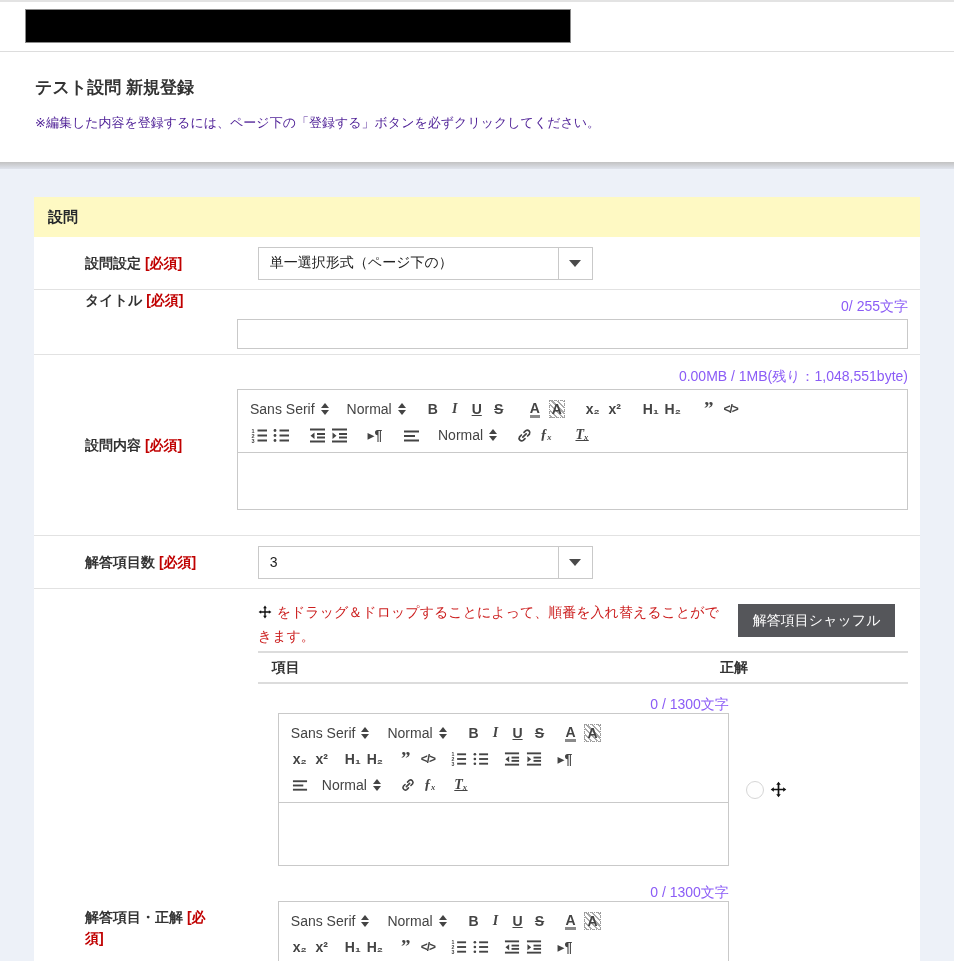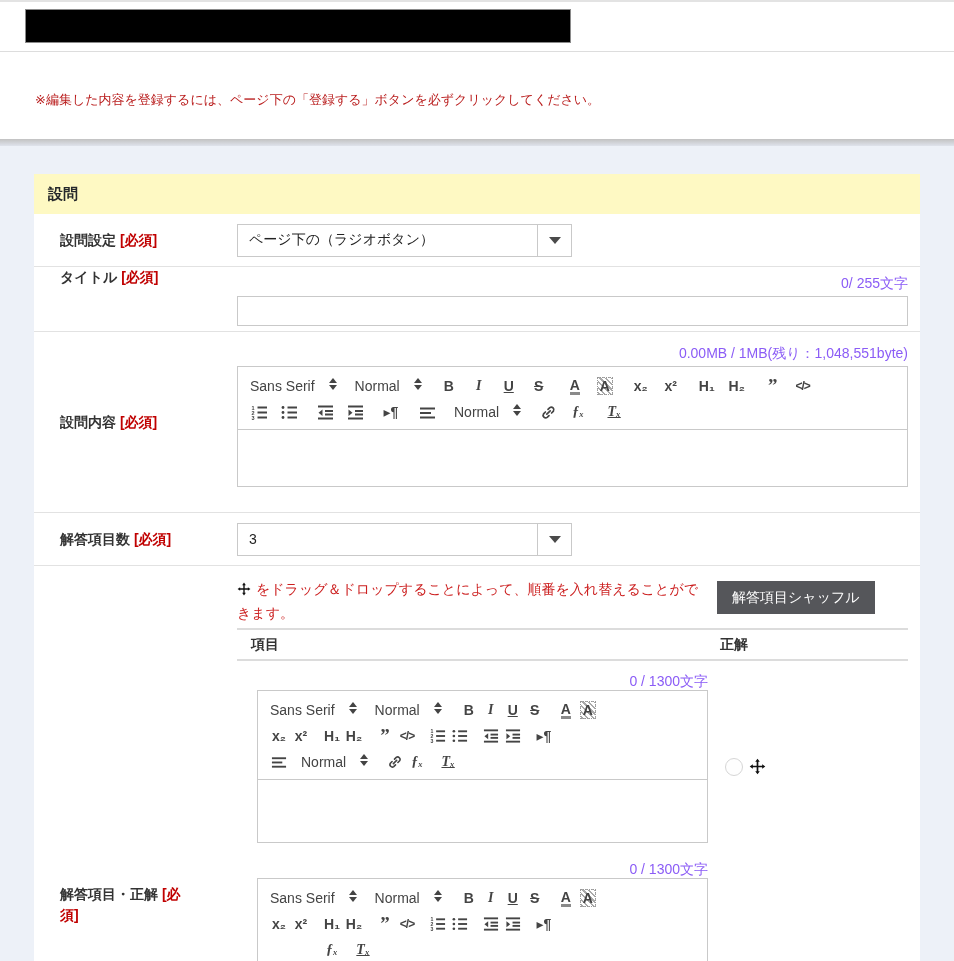--- a/index.html
+++ b/index.html
@@ -13,33 +13,33 @@
     background:#fff; height:52px; border-top:2px solid #e3e3e3;
     border-bottom:1px solid #ddd; position:relative;
   }
   .redacted {
     position:absolute; left:25px; top:7px; width:546px; height:34px;
     background:#000; border:1px solid #8a8a8a;
   }
   
   .titlebox { background:#fff; padding:24px 35px 30px 35px; }
   .page-title { font-size:17px; font-weight:bold; color:#333; }
-  .page-note { margin-top:15px; font-size:13px; color:#b91c1c; }
+  .page-note { margin-top:15px; font-size:13px; color:#4c1d95; }
   .shadow-divider { height:7px; background:linear-gradient(to bottom,#c2c2c2,#dfe3ec); }
   
   .panel { margin:28px 34px 0 34px; width:886px; background:#fff; }
   .panel-header {
     height:40px; line-height:40px; padding-left:14px;
     background:#fef9c3; font-size:15px; font-weight:bold; color:#25282b;
   }
   .row { display:flex; border-bottom:1px solid #e2e2e2; }
   .row:last-child { border-bottom:none; }
   .row-label {
     width:203px; padding-left:26px; padding-right:42px;
-    font-size:14px; font-weight:bold; color:#333; line-height:1.5;
+    font-size:14px; font-weight:bold; color:#333; line-height:1.5;margin-left:25px;
   }
   .v-center { display:flex; align-items:center; }
   .v-center .row-label { padding-top:0; }
   .req { color:#c00000; }
   .row-content { width:683px; padding-right:12px; }
   
   .row-qtype { height:53px; }
   .row-title { height:65px; }
   .row-content-q { height:181px; }
   .row-count { height:53px; }
@@ -78,21 +78,21 @@
     font-size:14px; font-weight:bold; color:#444; white-space:nowrap;
   }
   .ql-picker { display:inline-flex; align-items:center; cursor:pointer;
     color:#444; font-size:14px; font-weight:normal; }
   .ql-picker-label { padding:0 4px 0 2px; }
   .updown { display:inline-flex; flex-direction:column; gap:2px; margin:0 2px; }
   .updown i { display:block; width:0; height:0;
     border-left:4px solid transparent; border-right:4px solid transparent; }
   .updown .up { border-bottom:5px solid #444; }
   .updown .dn { border-top:5px solid #444; }
-  .grp { margin-right:14px; display:inline-flex; align-items:flex-start;gap:8px; }
+  .grp { margin-right:14px; display:inline-flex; align-items:center; }
   .grp-sm { margin-right:9px; display:inline-flex; align-items:center; }
   .it { font-family:"Liberation Serif","DejaVu Serif",serif; font-style:italic; }
   .ul { text-decoration:underline; }
   .st { text-decoration:line-through; }
   .a-color { border-bottom:3px solid #8a8a8a; line-height:14px; }
   .a-bg {
     background:repeating-linear-gradient(45deg,#aaa 0 1.5px,#fff 1.5px 4px);
     padding:0 2px; line-height:16px; border:1px dotted #999;
   }
   .quote { font-family:"Liberation Serif","DejaVu Serif",serif; font-size:19px; line-height:10px; }
@@ -127,35 +127,36 @@
   .mt18 { margin-top:18px; }
 </style>
 </head>
 <body>
 
 <div class="topbar">
   <div class="redacted"></div>
 </div>
 
 <div class="titlebox">
+  <div class="page-title">テスト設問 新規登録</div>
   <div class="page-note">※編集した内容を登録するには、ページ下の「登録する」ボタンを必ずクリックしてください。</div>
 </div>
 <div class="shadow-divider"></div>
 
 <div class="panel">
   <div class="panel-header">設問</div>
 
   <div class="row row-qtype v-center">
     <div class="row-label">
       <span>設問設定</span>
       <span class="req">[必須]</span>
     </div>
     <div class="row-content v-center">
       <div class="select">
-        <span class="select-value">ページ下の（ラジオボタン）</span>
+        <span class="select-value">単一選択形式（ページ下の）</span>
         <span class="select-arrowbox">
           <span class="caret-down"></span>
         </span>
       </div>
     </div>
   </div>
 
   <div class="row row-title">
     <div class="row-label v-center" style="align-items:flex-start;display:flex;">
       <span>

